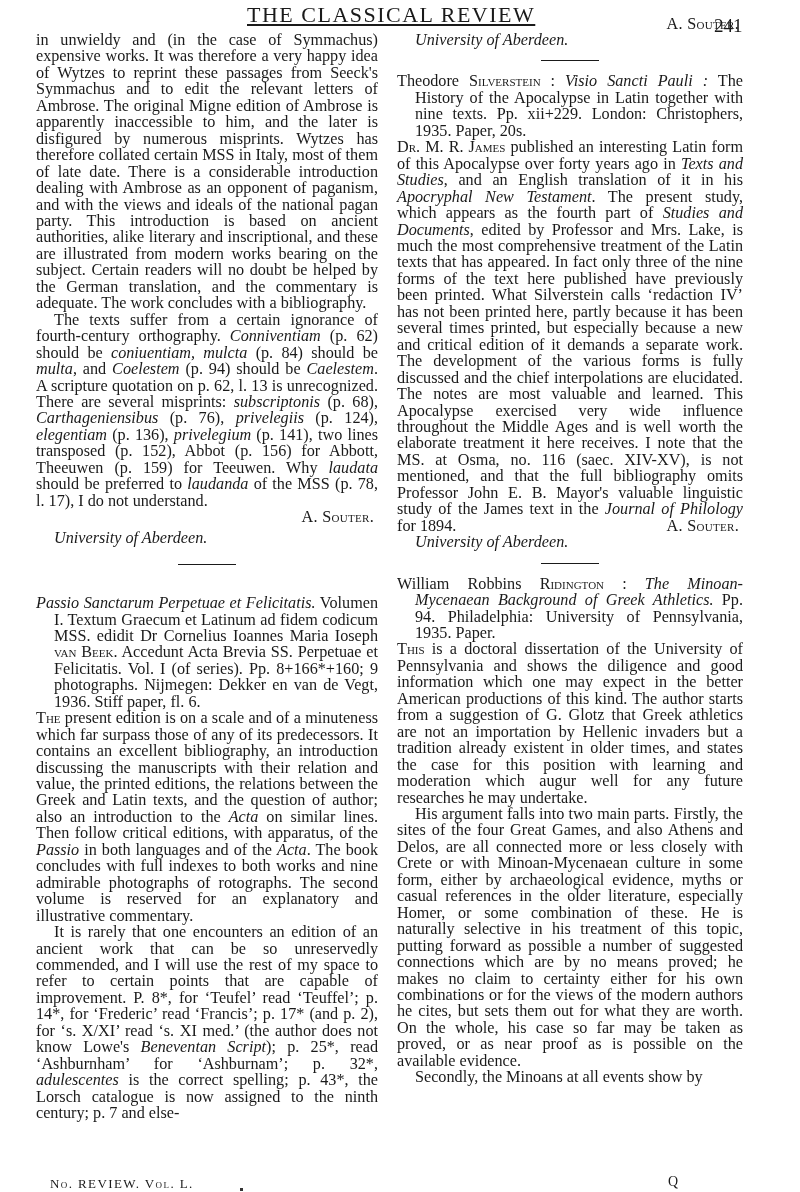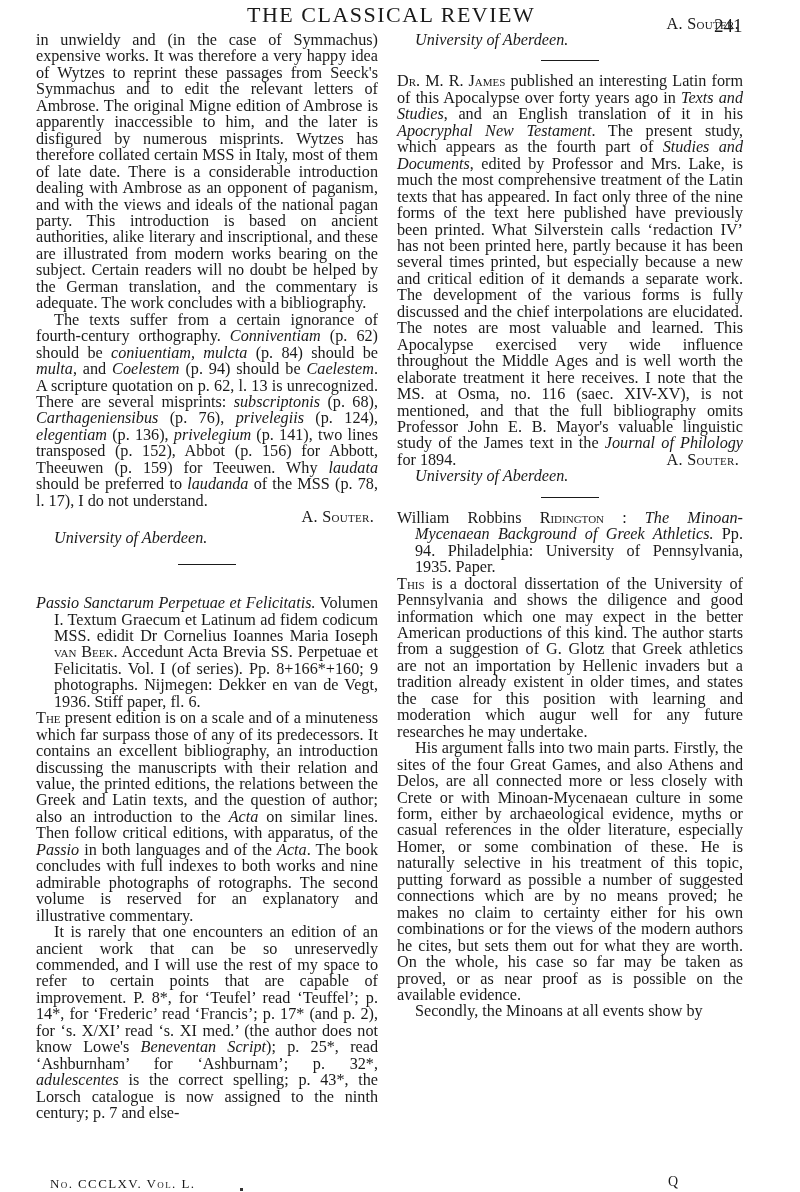--- a/index.html
+++ b/index.html
@@ -1,19 +1,19 @@
 <!DOCTYPE html>
 <html><head>
 <meta charset="utf-8">
 <style>
   html, body { margin:0; padding:0; background:#ffffff; }
   body { width:800px; height:1192px; position:relative; overflow:hidden;
          font-family:"Liberation Serif", "DejaVu Serif", serif; color:#1a1a1a; }
   .header { position:absolute; top:2px; left:0; width:800px; height:24px; }
-  .running-title { position:absolute; left:247px; top:0; font-size:22px; letter-spacing:1.5px; }
+  .running-title { position:absolute; left:247px; top:0; font-size:22px; letter-spacing:1.5px;text-decoration:underline; }
   .page-number { position:absolute; left:714px; top:3px; font-size:19px;margin-top:10px; }
   .col { position:absolute; top:32px; font-size:16.2px; line-height:16.45px; text-align:justify; }
   .col.left { left:36px; width:342px; }
   .col.right { left:397px; width:346px; }
   p { margin:0; }
   .indent { text-indent:18px; }
   .sig-line { display:flex; justify-content:flex-end; }
   .sig { font-variant:small-caps; letter-spacing:0.3px; padding-right:4px; }
   .affil { font-style:italic; padding-left:18px; }
   .rule { width:58px; height:0; border-top:1.6px solid #1a1a1a; margin:0 auto; }
@@ -54,32 +54,33 @@
   <div class="sig-line" style="margin-top:-16.45px;">
       <span></span>
       <span class="sig">A. Souter.</span>
     </div>
   <p class="affil">University of Aberdeen.</p>
 
   <div style="height:12px;"></div>
   <div class="rule"></div>
   <div style="height:12px;"></div>
 
+  <p class="biblio"><span>Theodore </span><span class="sc">Silverstein</span><span> : </span><i>Visio Sancti Pauli :</i><span> The History of the Apocalypse in Latin together with nine texts. Pp. xii+229. London: Christophers, 1935. Paper, 20s.</span></p>
   <p><span class="sc">Dr. M. R. James</span><span> published an interesting Latin form of this Apocalypse over forty years ago in </span><i>Texts and Studies</i><span>, and an English translation of it in his </span><i>Apocryphal New Testament</i><span>. The present study, which appears as the fourth part of </span><i>Studies and Documents</i><span>, edited by Professor and Mrs. Lake, is much the most comprehensive treatment of the Latin texts that has appeared. In fact only three of the nine forms of the text here published have previously been printed. What Silverstein calls ‘redaction IV’ has not been printed here, partly because it has been several times printed, but especially because a new and critical edition of it demands a separate work. The development of the various forms is fully discussed and the chief interpolations are elucidated. The notes are most valuable and learned. This Apocalypse exercised very wide influence throughout the Middle Ages and is well worth the elaborate treatment it here receives. I note that the MS. at Osma, no. 116 (saec. XIV-XV), is not mentioned, and that the full bibliography omits Professor John E. B. Mayor's valuable linguistic study of the James text in the </span><i>Journal of Philology</i><span> for 1894.</span></p>
   <div class="sig-line" style="margin-top:-16.45px;">
       <span></span>
       <span class="sig">A. Souter.</span>
     </div>
   <p class="affil">University of Aberdeen.</p>
 
   <div style="height:12px;"></div>
   <div class="rule"></div>
   <div style="height:12px;"></div>
 
   <p class="biblio"><span>William Robbins </span><span class="sc">Ridington</span><span> : </span><i>The Minoan-Mycenaean Background of Greek Athletics.</i><span> Pp. 94. Philadelphia: University of Pennsylvania, 1935. Paper.</span></p>
   <p><span class="sc">This</span><span> is a doctoral dissertation of the University of Pennsylvania and shows the diligence and good information which one may expect in the better American productions of this kind. The author starts from a suggestion of G. Glotz that Greek athletics are not an importation by Hellenic invaders but a tradition already existent in older times, and states the case for this position with learning and moderation which augur well for any future researches he may undertake.</span></p>
   <p class="indent">His argument falls into two main parts. Firstly, the sites of the four Great Games, and also Athens and Delos, are all connected more or less closely with Crete or with Minoan-Mycenaean culture in some form, either by archaeological evidence, myths or casual references in the older literature, especially Homer, or some combination of these. He is naturally selective in his treatment of this topic, putting forward as possible a number of suggested connections which are by no means proved; he makes no claim to certainty either for his own combinations or for the views of the modern authors he cites, but sets them out for what they are worth. On the whole, his case so far may be taken as proved, or as near proof as is possible on the available evidence.</p>
   <p class="indent">Secondly, the Minoans at all events show by</p>
 </div>
 
-<div class="footer-left">No. CCCLXV. Vol. L.</div>
+<div class="footer-left">No. REVIEW. Vol. L.</div>
 <div class="footer-mark"></div>
 <div class="footer-right">Q</div>
 
 </body></html>

